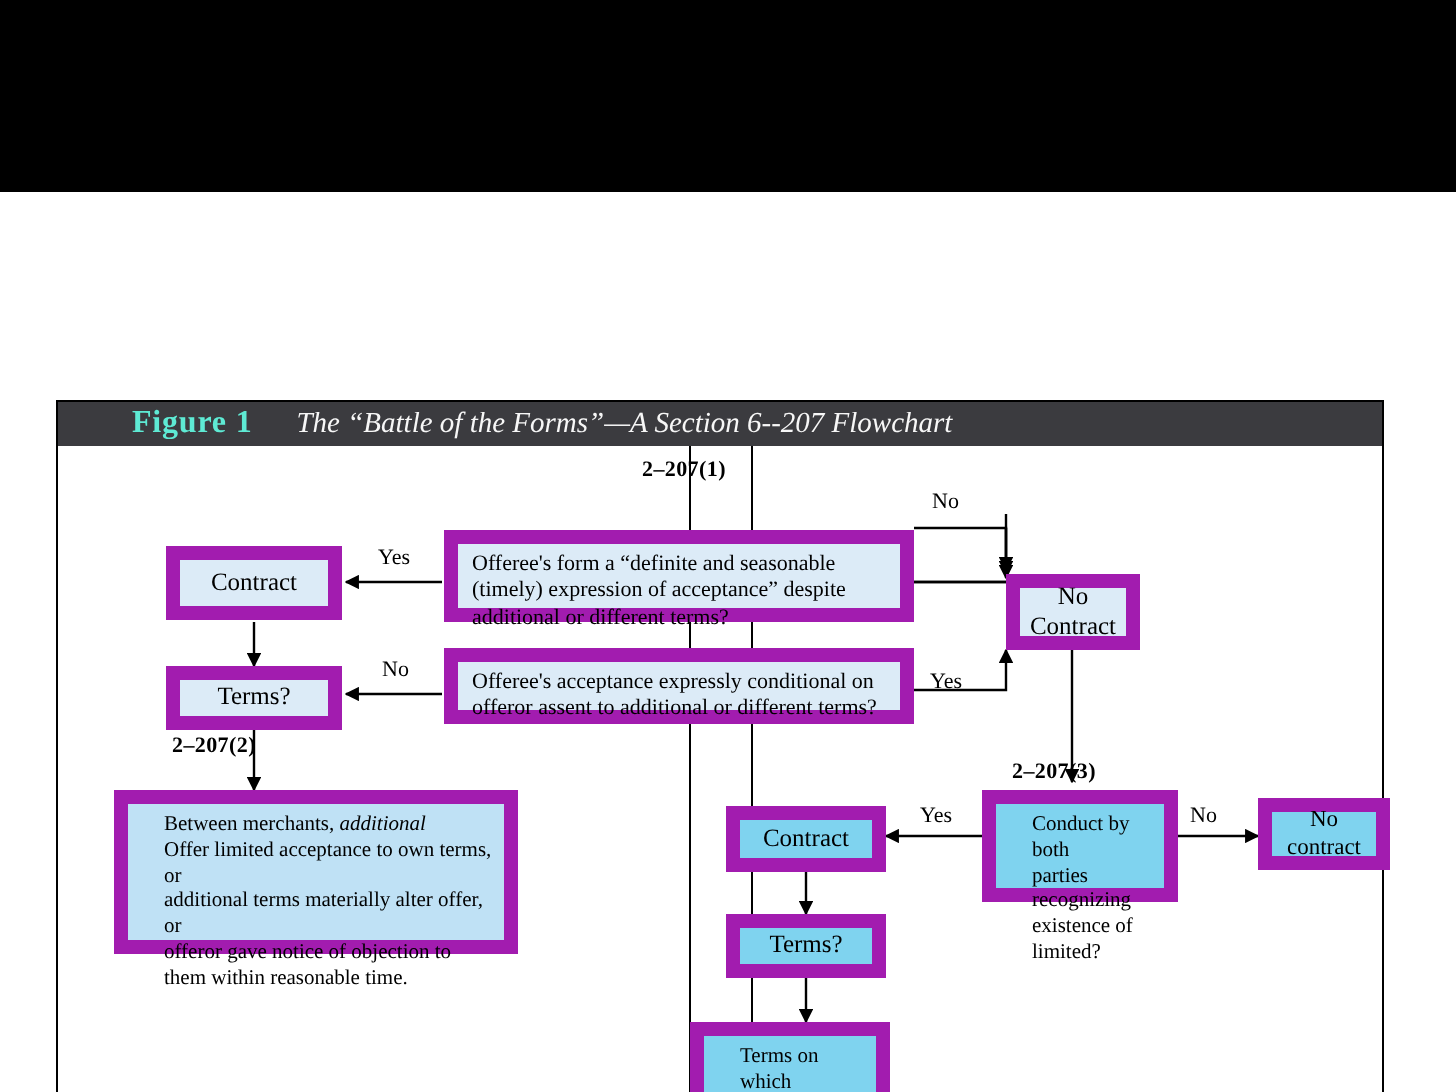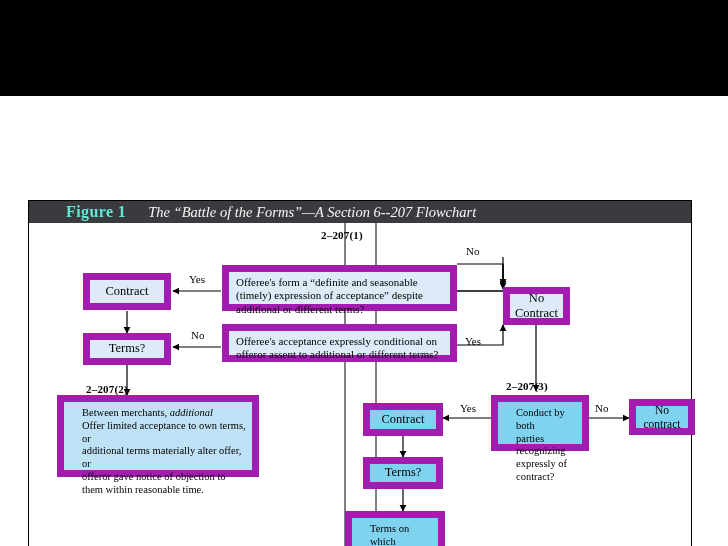--- a/index.html
+++ b/index.html
@@ -193,21 +193,21 @@
 
             <line x1="462" y1="195" x2="414" y2="195" marker-end="url(#arr)"></line>
 
             <line x1="374" y1="213" x2="374" y2="234" marker-end="url(#arr)"></line>
 
             <line x1="374" y1="266" x2="374" y2="288" marker-end="url(#arr)"></line>
           </g>
         </svg>
 
         <div class="sec-label" style="left:292px; top:6px;">2–207(1)</div>
-        <div class="sec-label" style="left:57px; top:160px;">2–207(2)</div>
+        <div class="sec-label" style="left:57px; top:144px;">2–207(2)</div>
         <div class="sec-label" style="left:477px; top:157px;">2–207(3)</div>
 
         <div class="node pale center-node" style="left:54px; top:50px; width:88px; height:37px;">
           <span>Contract</span>
         </div>
 
         <div class="node pale center-node" style="left:54px; top:110px; width:88px; height:32px;">
           <span>Terms?</span>
         </div>
 
@@ -245,21 +245,21 @@
         <div class="node cyan text-node small" style="left:316px; top:288px; width:100px; height:52px;">
           <div>Terms on which</div>
           <div>both agree and</div>
           <div>supplemental</div>
 
         </div>
 
         <div class="node cyan text-node small" style="left:462px; top:172px; width:98px; height:56px;">
           <div>Conduct by both</div>
           <div>parties recognizing</div>
-          <div>expressly of contract?</div>
+          <div>existence of limited?</div>
         </div>
 
         <div class="node cyan center-node" style="left:600px; top:176px; width:66px; height:36px; flex-direction:column; font-size:11.5px;">
           <span>No</span>
           <span>contract</span>
         </div>
 
         <div class="edge-label" style="left:160px; top:50px;">Yes</div>
         <div class="edge-label" style="left:437px; top:22px;">No</div>
         <div class="edge-label" style="left:162px; top:106px;">No</div>

